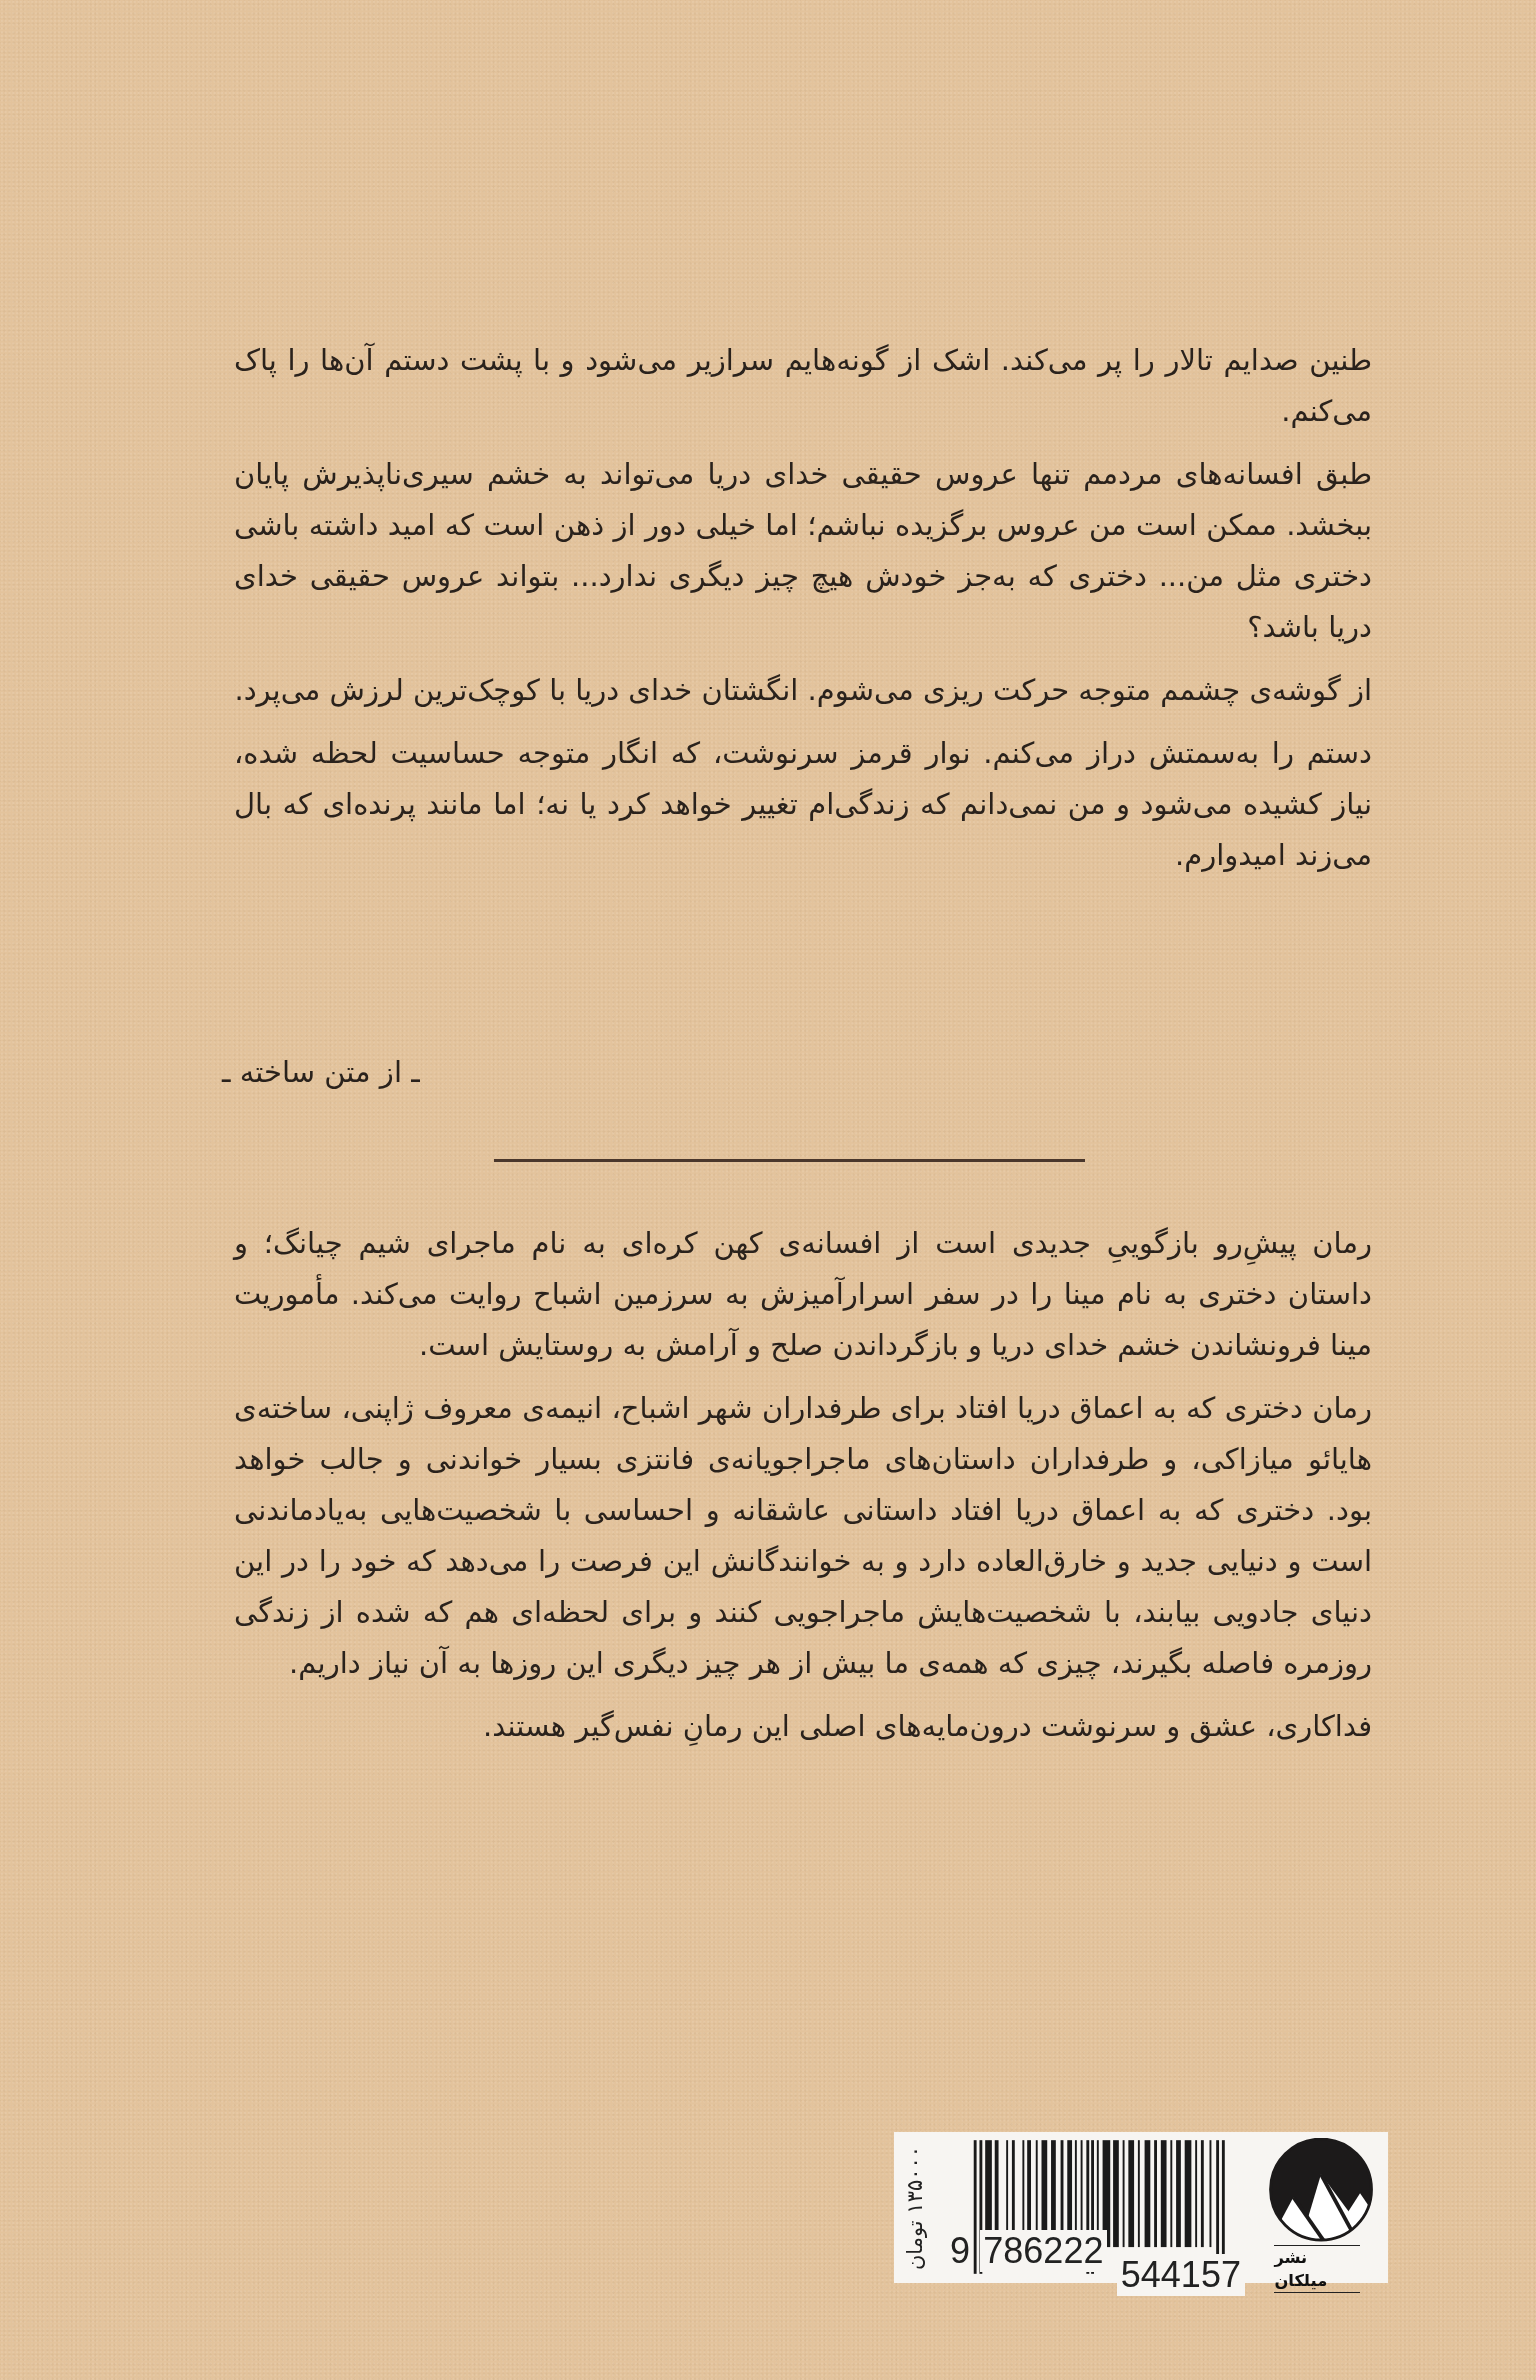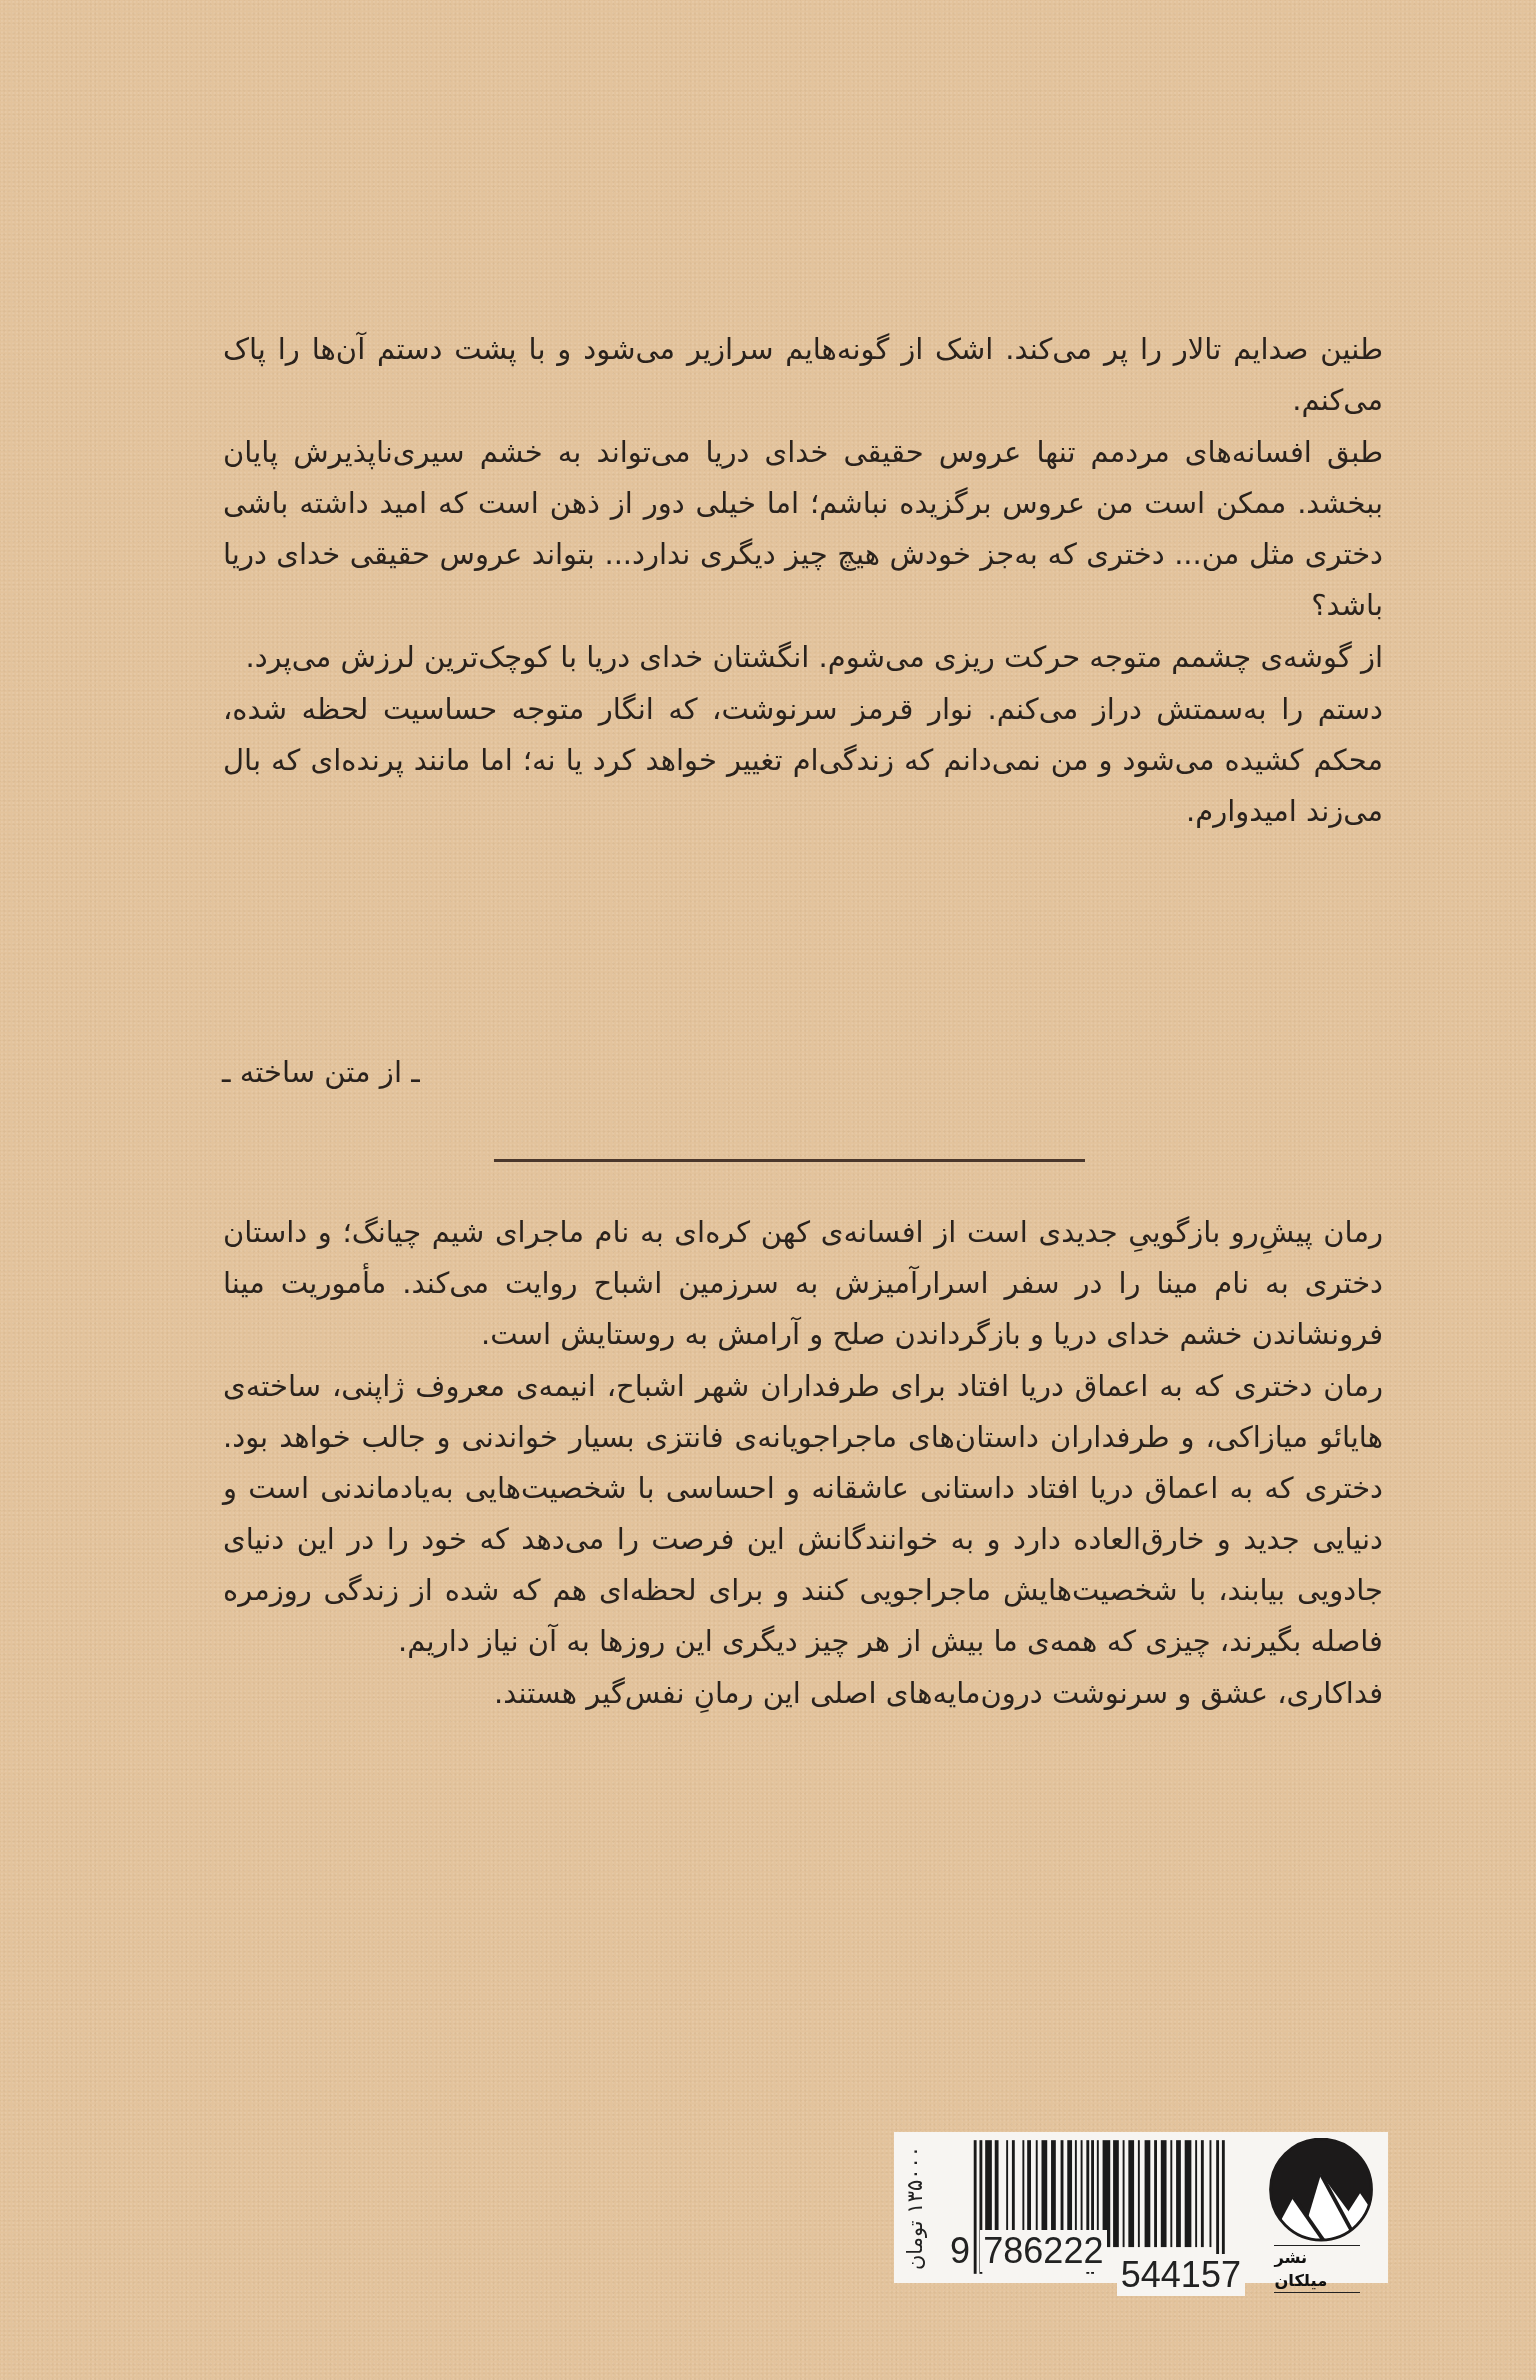--- a/index.html
+++ b/index.html
@@ -31,21 +31,21 @@
       width: 1162px;
       direction: rtl;
       text-align: justify;
       text-align-last: right;
       font-size: 29px;
       line-height: 51px;
       color: #2a221c;
     }
     .excerpt { top: 323px; }
     .excerpt p, .description p {
-      margin: 1px;
+      margin: 12px;
       padding: 0;
     }
     .source-line {
       position: absolute;
       top: 1047px;
       left: 222px;
       width: 296px;
       direction: rtl;
       text-align: left;
       font-size: 29px;
@@ -133,21 +133,21 @@
   </style>
 </head>
 <body>
 
 <div class="page-texture"></div>
 
 <section class="text-block excerpt">
   <p>طنین صدایم تالار را پر می‌کند. اشک از گونه‌هایم سرازیر می‌شود و با پشت دستم آن‌ها را پاک می‌کنم.</p>
   <p>طبق افسانه‌های مردمم تنها عروس حقیقی خدای دریا می‌تواند به خشم سیری‌ناپذیرش پایان ببخشد. ممکن است من عروس برگزیده نباشم؛ اما خیلی دور از ذهن است که امید داشته باشی دختری مثل من... دختری که به‌جز خودش هیچ چیز دیگری ندارد... بتواند عروس حقیقی خدای دریا باشد؟</p>
   <p>از گوشه‌ی چشمم متوجه حرکت ریزی می‌شوم. انگشتان خدای دریا با کوچک‌ترین لرزش می‌پرد.</p>
-  <p>دستم را به‌سمتش دراز می‌کنم. نوار قرمز سرنوشت، که انگار متوجه حساسیت لحظه شده، محکم کشیده می‌شود و من نمی‌دانم که زندگی‌ام تغییر خواهد کرد یا نه؛ اما مانند پرنده‌ای که بال می‌زند امیدوارم.</p>
+  <p>دستم را به‌سمتش دراز می‌کنم. نوار قرمز سرنوشت، که انگار متوجه حساسیت لحظه شده، نیاز کشیده می‌شود و من نمی‌دانم که زندگی‌ام تغییر خواهد کرد یا نه؛ اما مانند پرنده‌ای که بال می‌زند امیدوارم.</p>
 </section>
 
 <div class="source-line">ـ از متن ساخته ـ</div>
 
 <div class="divider"></div>
 
 <section class="text-block description">
   <p>رمان پیشِ‌رو بازگوییِ جدیدی است از افسانه‌ی کهن کره‌ای به نام ماجرای شیم چیانگ؛ و داستان دختری به نام مینا را در سفر اسرارآمیزش به سرزمین اشباح روایت می‌کند. مأموریت مینا فرونشاندن خشم خدای دریا و بازگرداندن صلح و آرامش به روستایش است.</p>
   <p>رمان دختری که به اعماق دریا افتاد برای طرفداران شهر اشباح، انیمه‌ی معروف ژاپنی، ساخته‌ی هایائو میازاکی، و طرفداران داستان‌های ماجراجویانه‌ی فانتزی بسیار خواندنی و جالب خواهد بود. دختری که به اعماق دریا افتاد داستانی عاشقانه و احساسی با شخصیت‌هایی به‌یادماندنی است و دنیایی جدید و خارق‌العاده دارد و به خوانندگانش این فرصت را می‌دهد که خود را در این دنیای جادویی بیابند، با شخصیت‌هایش ماجراجویی کنند و برای لحظه‌ای هم که شده از زندگی روزمره فاصله بگیرند، چیزی که همه‌ی ما بیش از هر چیز دیگری این روزها به آن نیاز داریم.</p>
   <p>فداکاری، عشق و سرنوشت درون‌مایه‌های اصلی این رمانِ نفس‌گیر هستند.</p>

